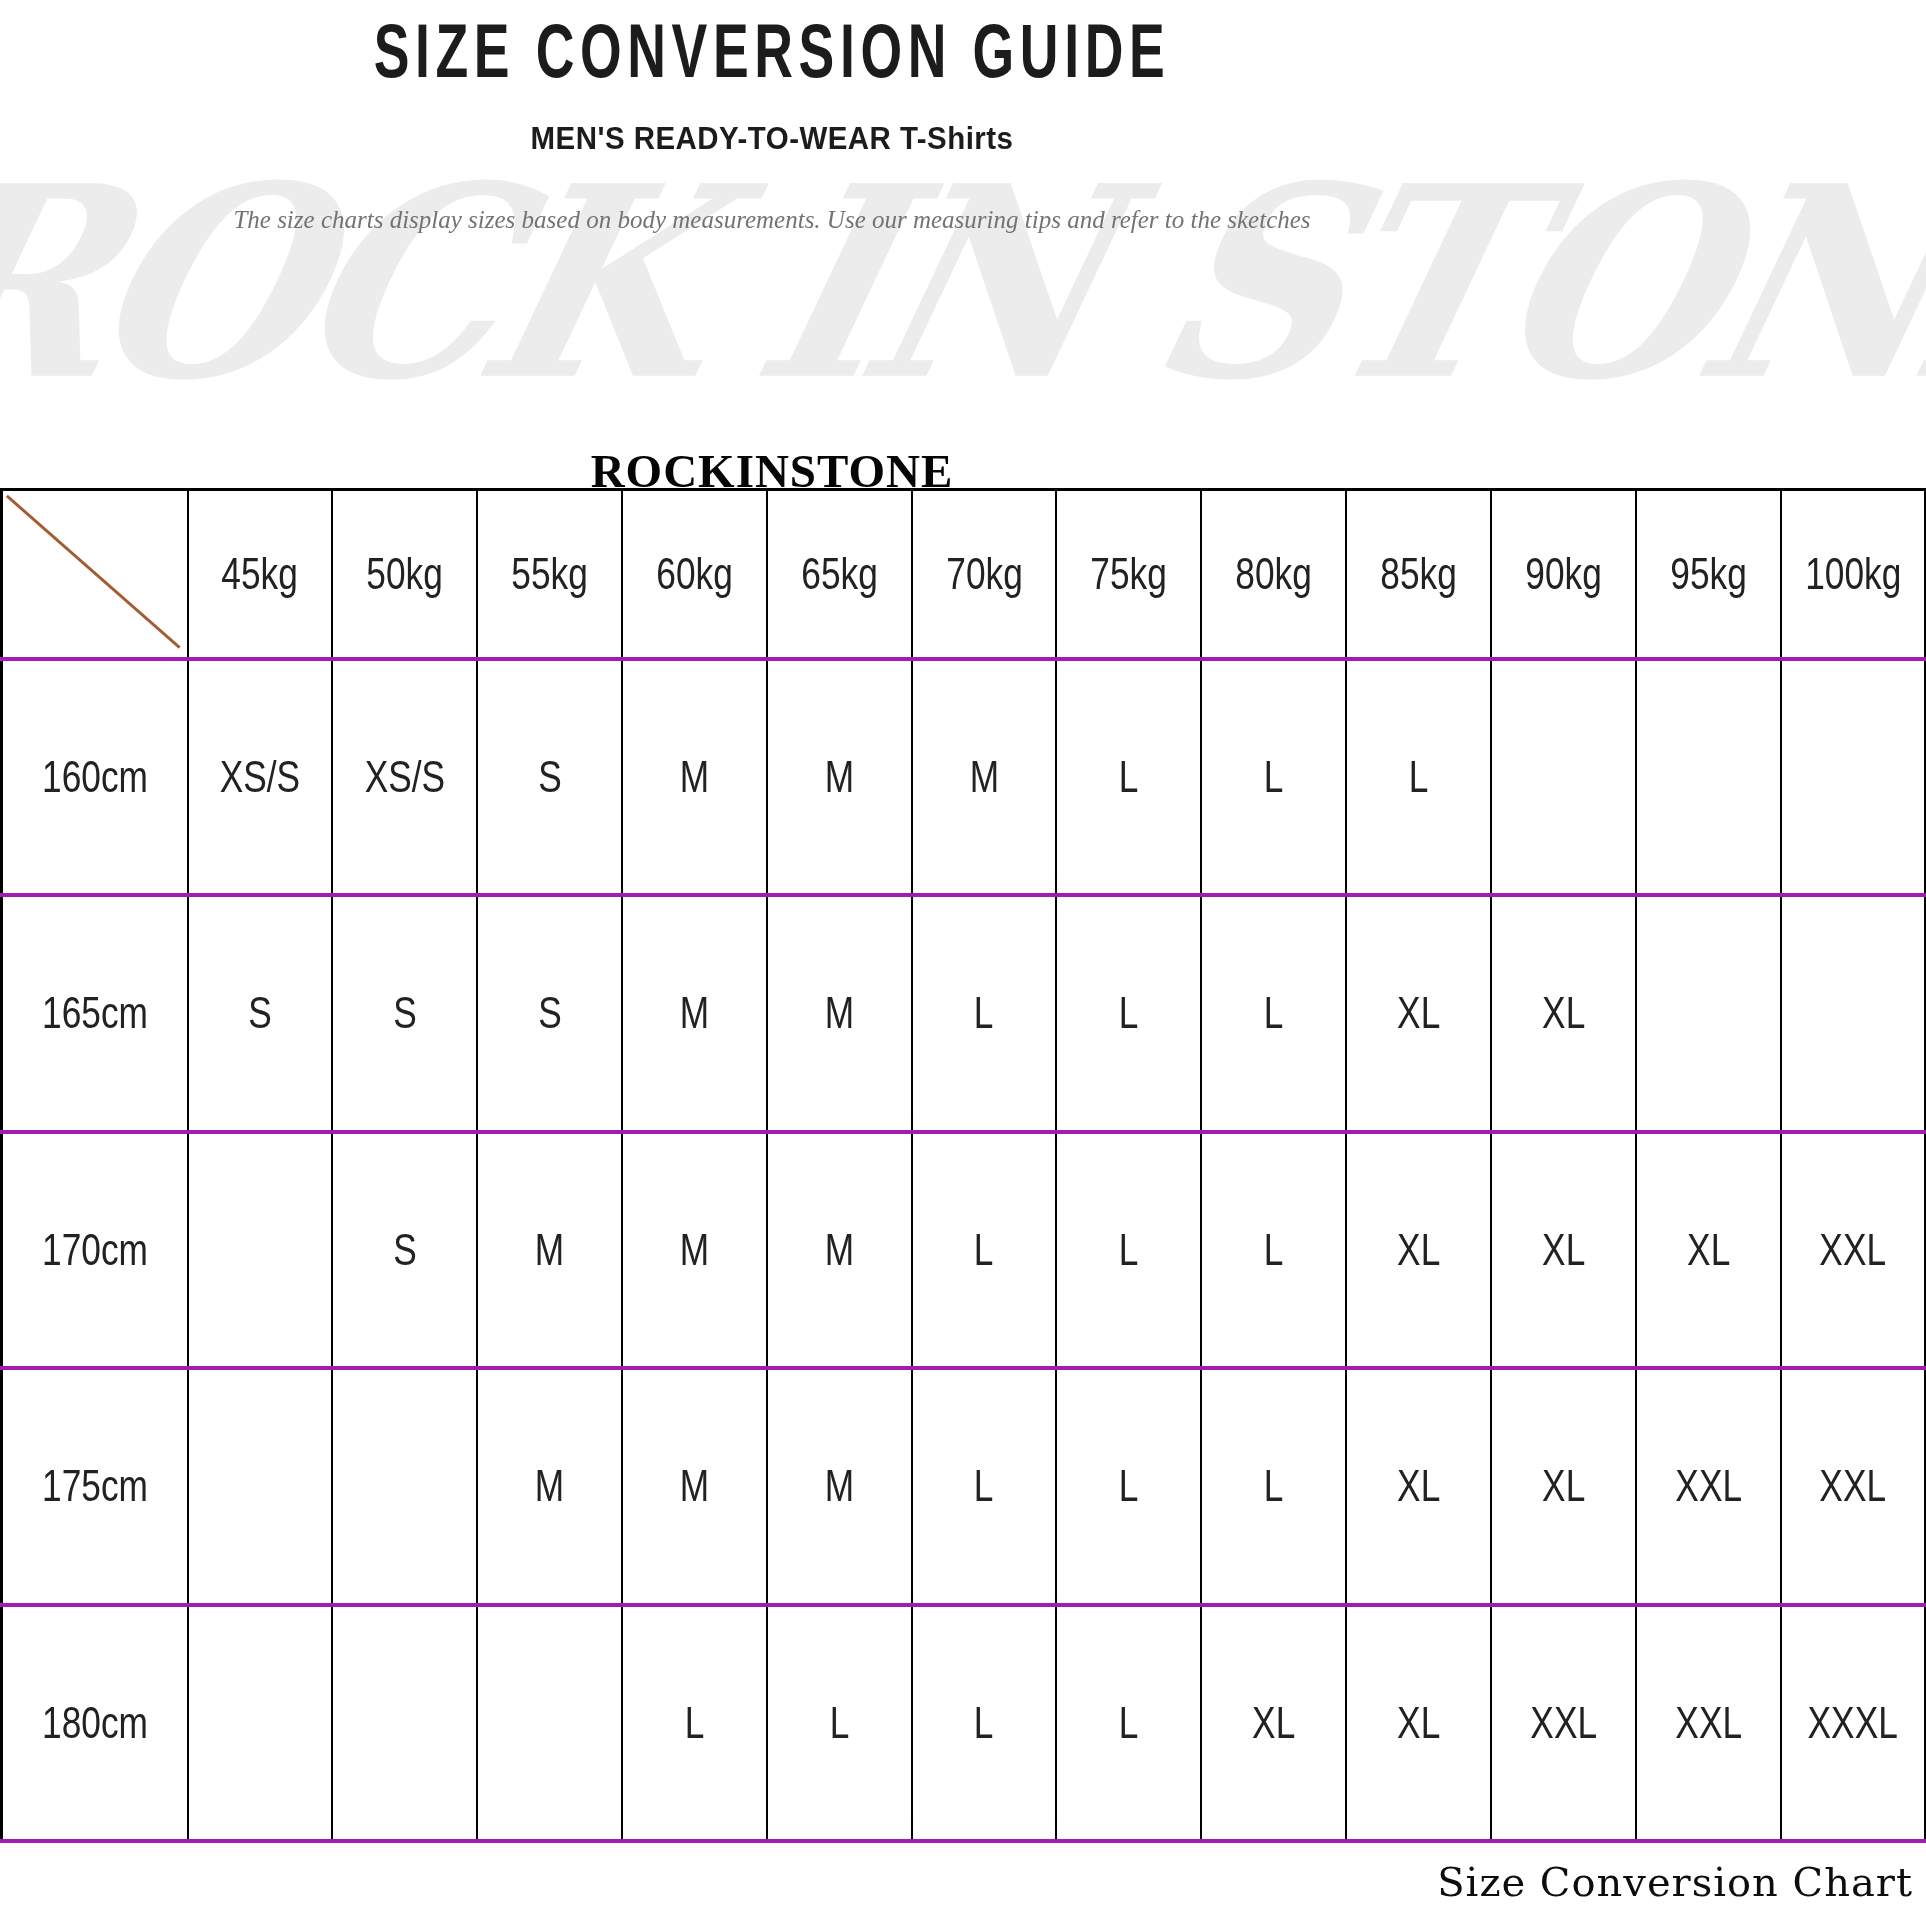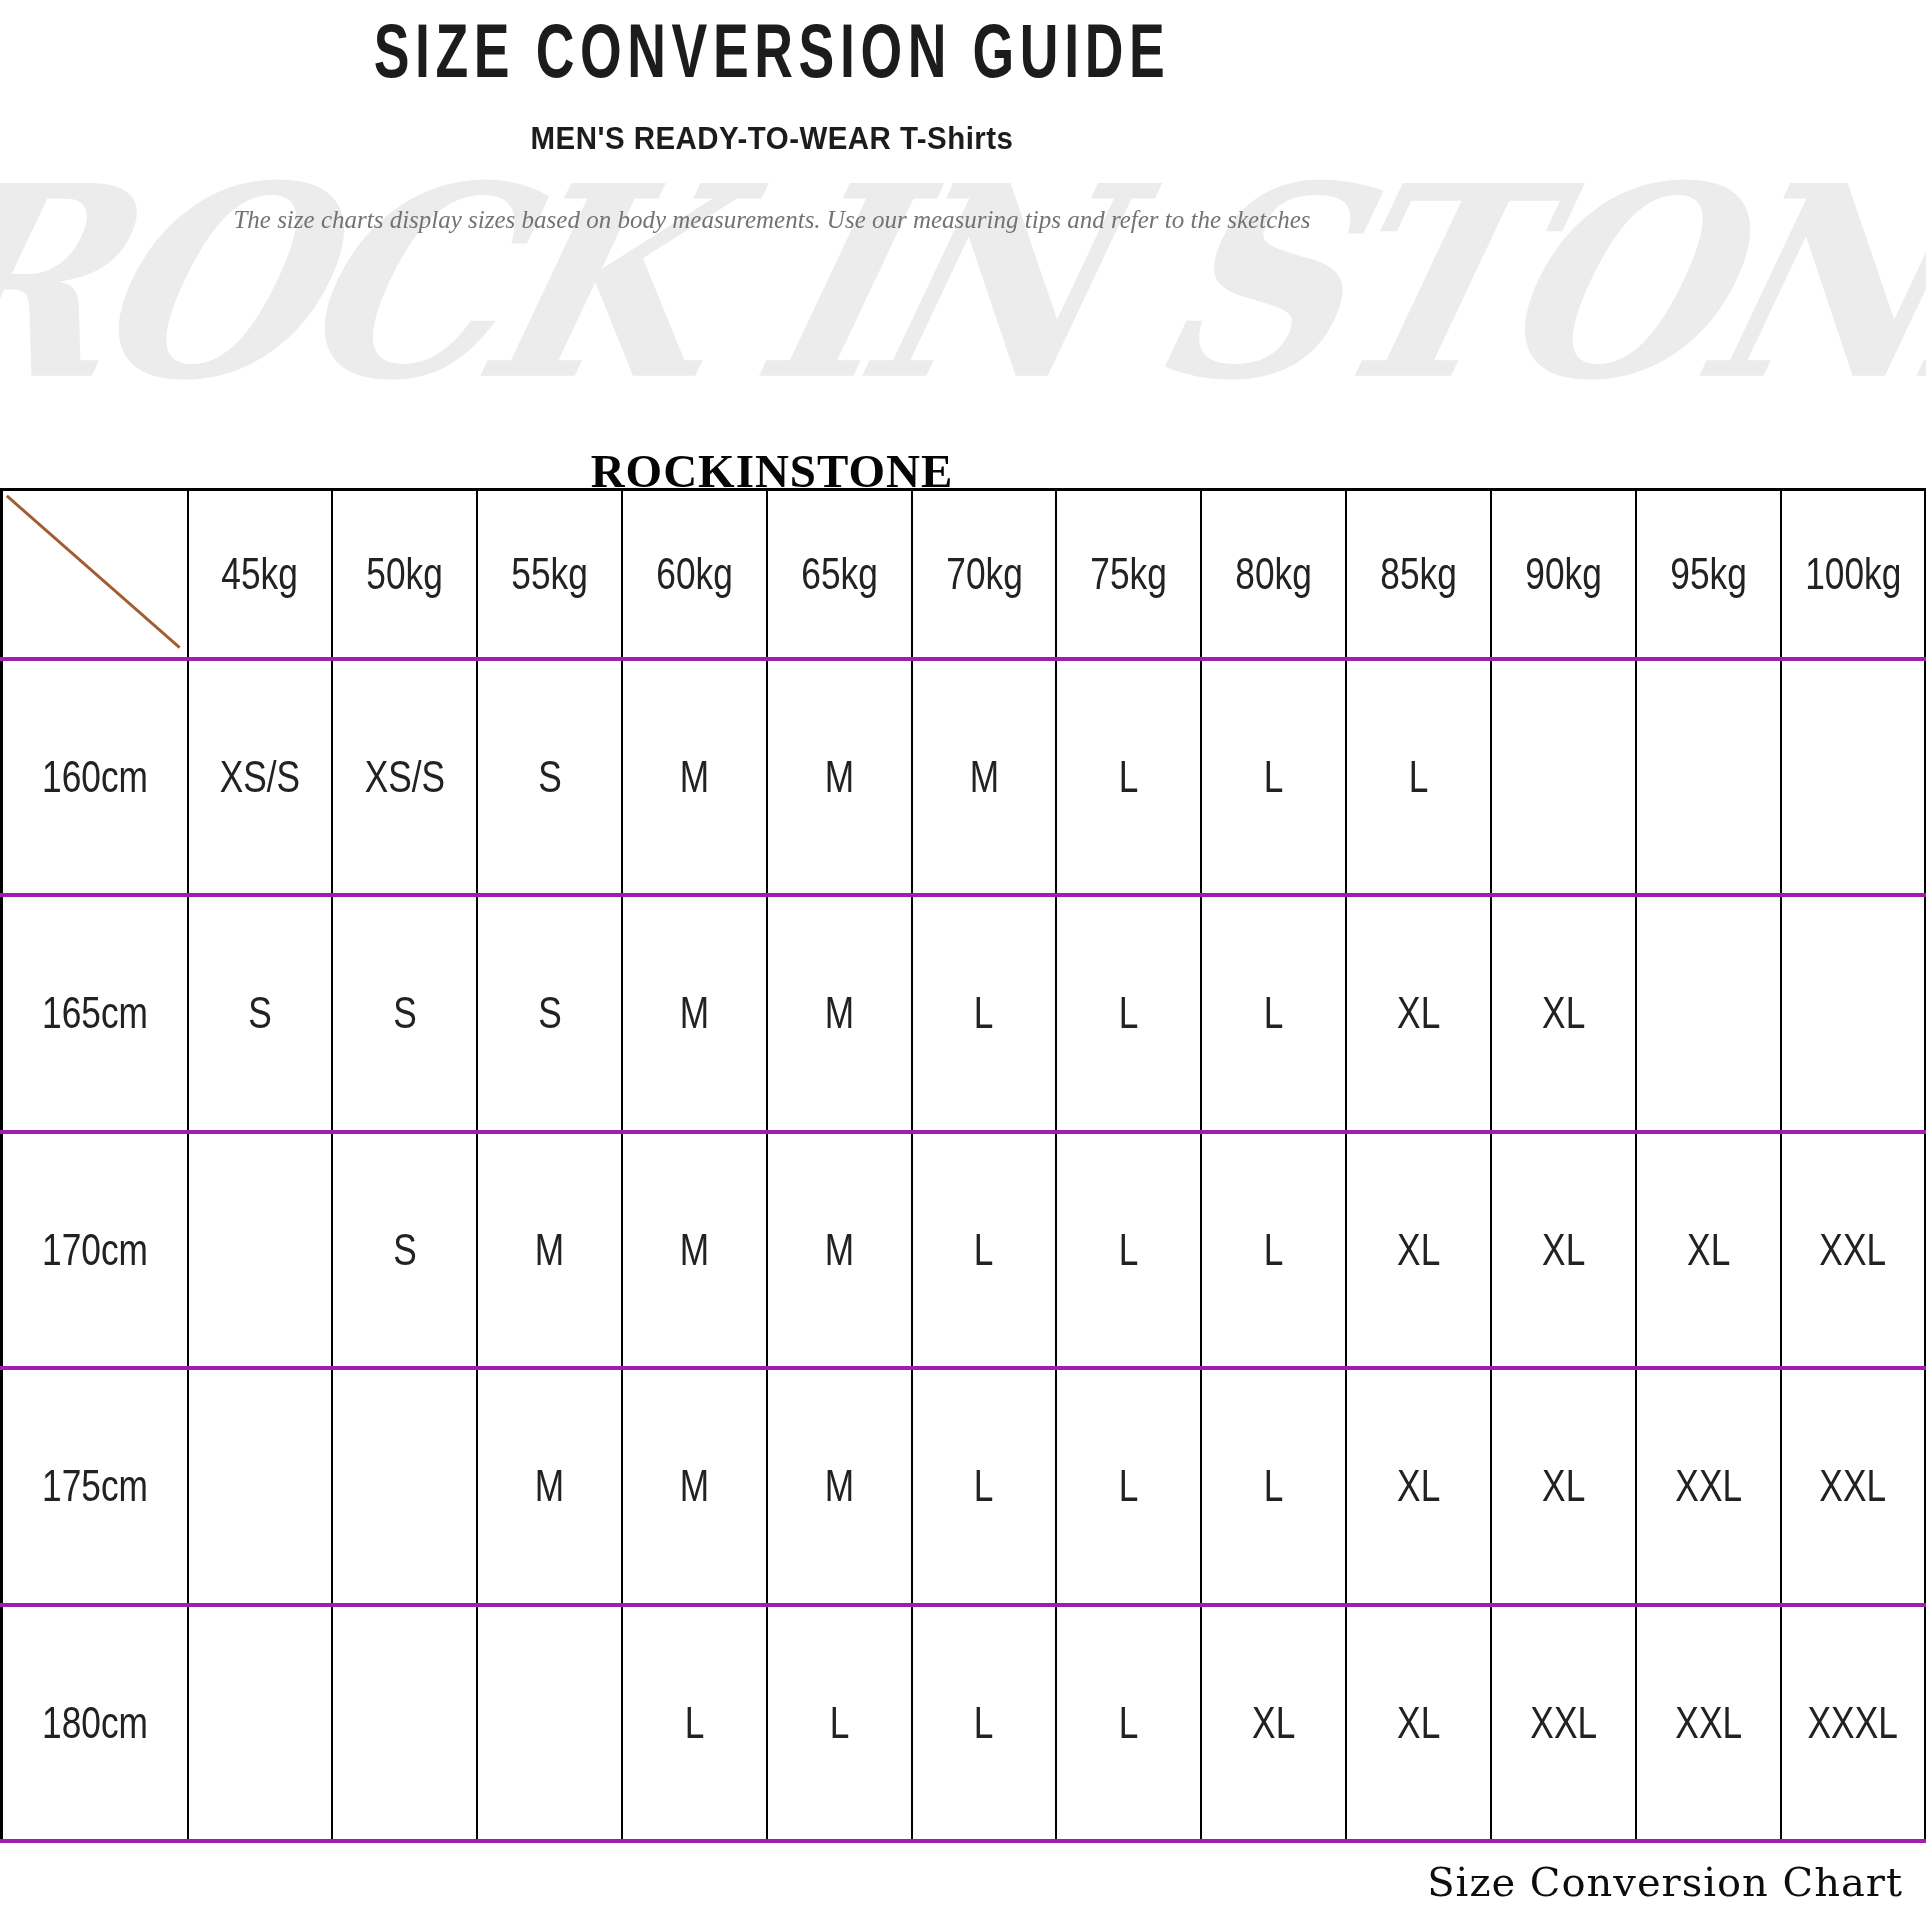--- a/index.html
+++ b/index.html
@@ -119,21 +119,21 @@
   .c-t { background: var(--cell-taupe, #a8a19c); }
   .c-b { background: var(--cell-blue, #adbccf); }
 
   th.corner-cell { position: relative; }
   th.corner-cell svg { position: absolute; top: 0; left: 0; width: 100%; height: 100%; display: block; }
 
   
   .caption {
     position: absolute;
     top: 1859px;
-    right: 24px;
+    right: 14px;
     z-index: 2;
     font-family: "DejaVu Serif", serif;
     font-size: 40px;
     color: #0d0d0d;
     letter-spacing: 1px;
   }
 </style>
 </head>
 <body>
 

